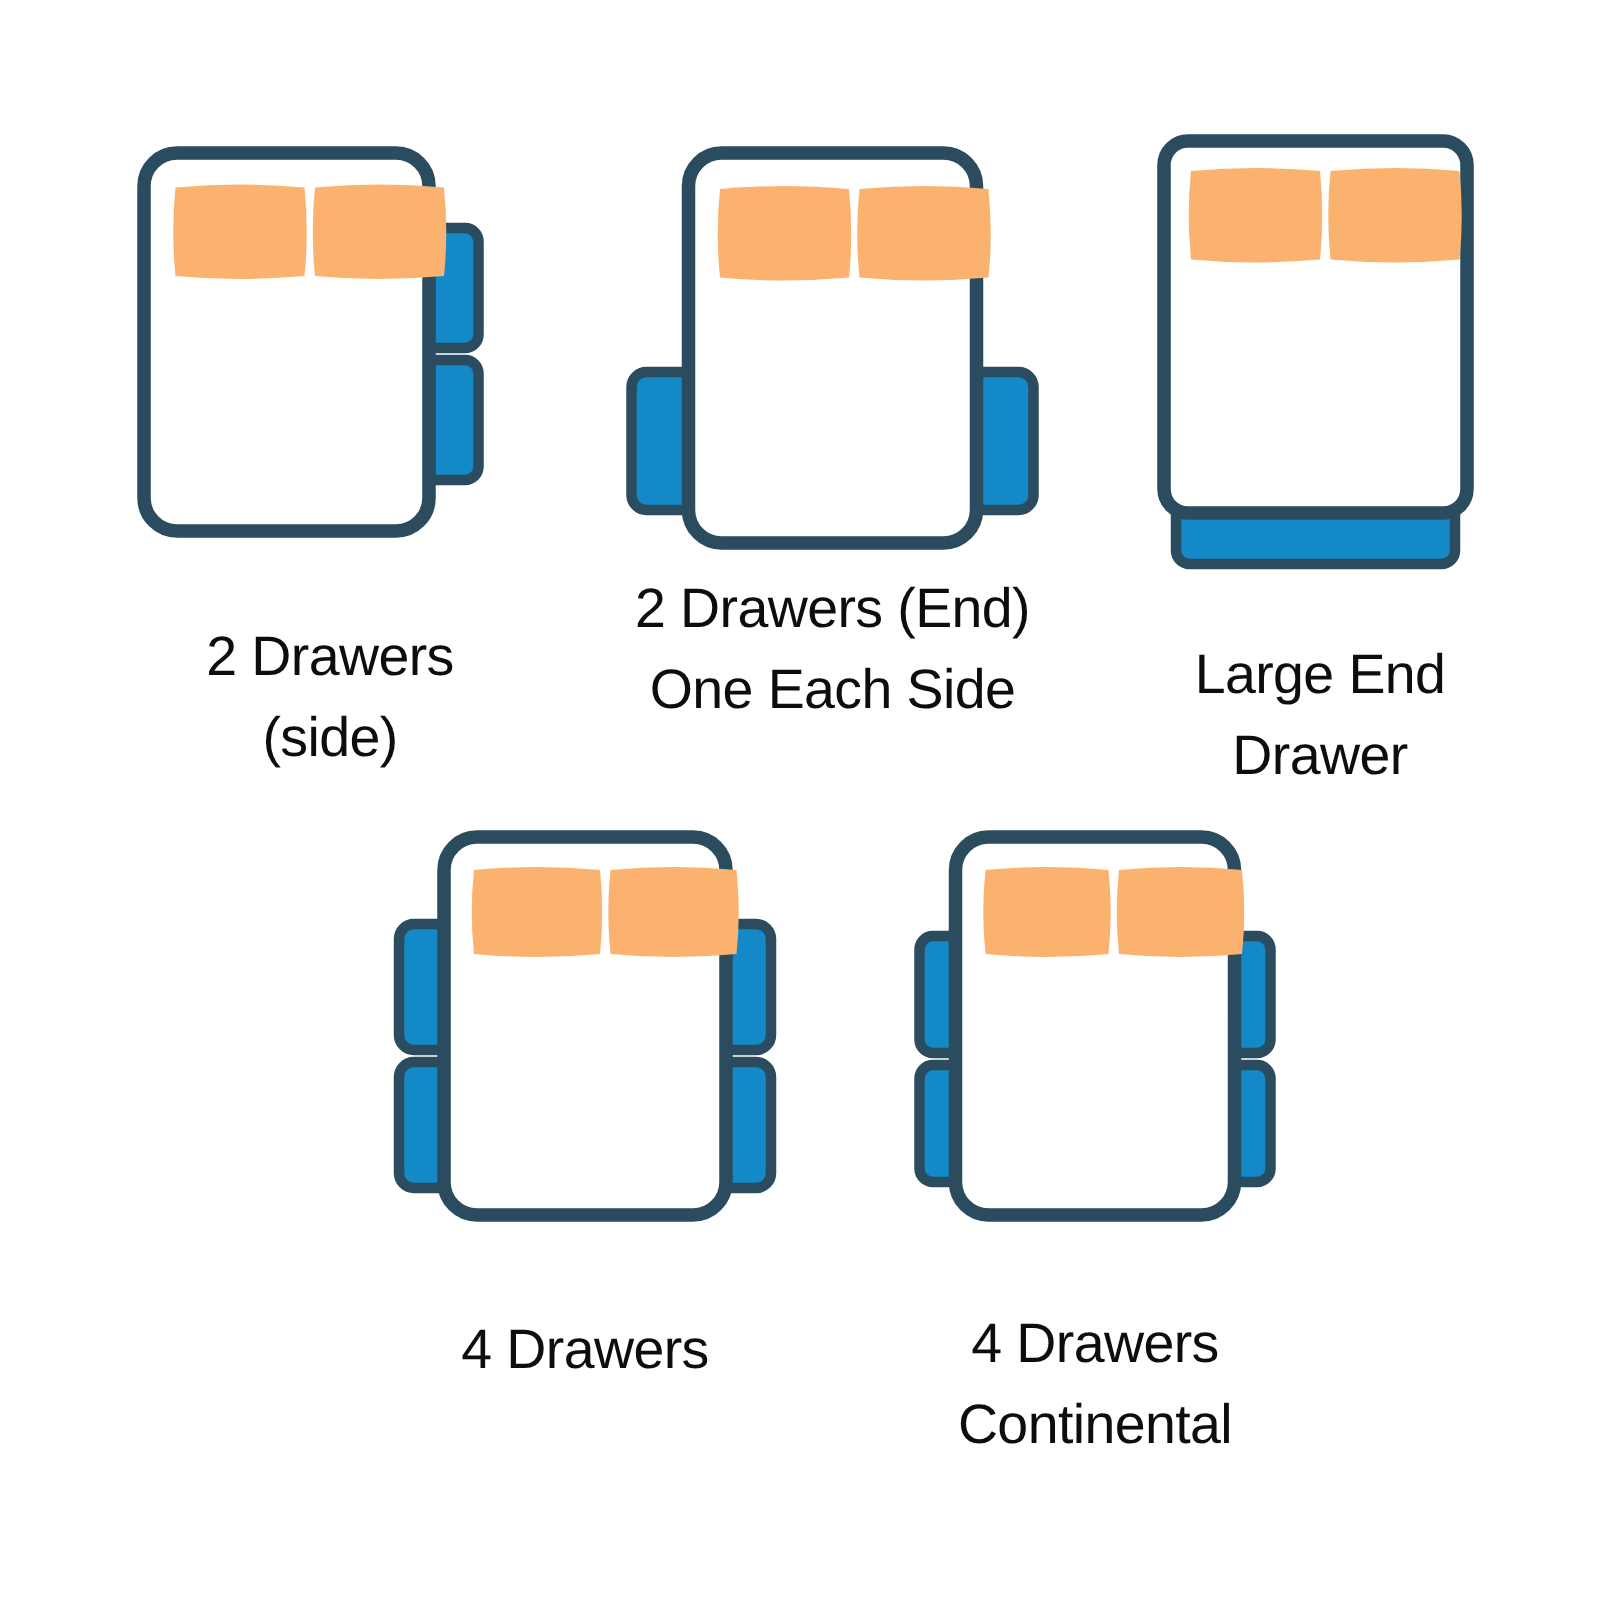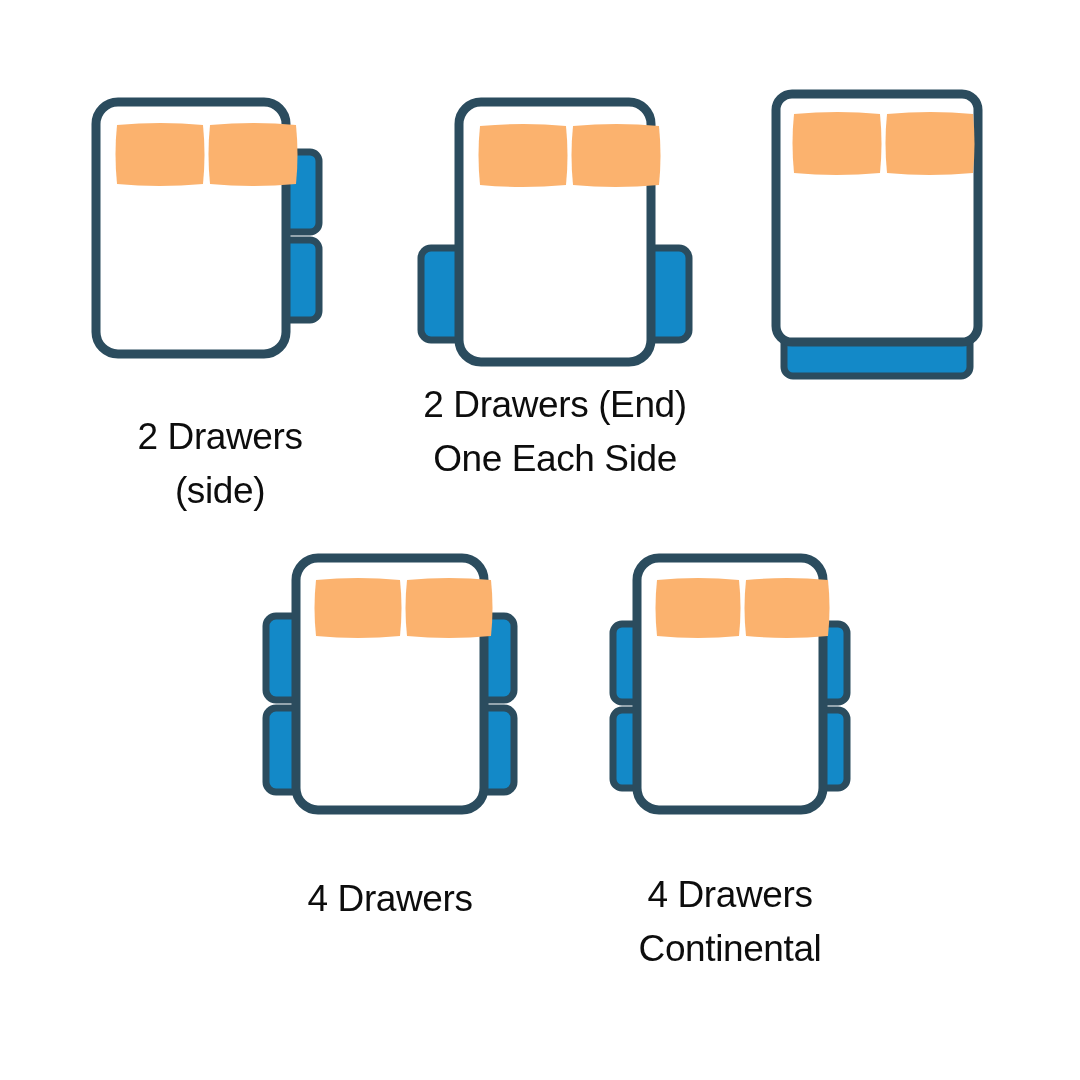--- a/index.html
+++ b/index.html
@@ -98,20 +98,22 @@
       <svg width="220" height="296" viewBox="0 0 220 296">
 
         <rect x="14" y="236" width="186" height="52" rx="9" fill="#1389C8" stroke="#2B4C5E" stroke-width="7"></rect>
 
         <rect x="6" y="6" width="202" height="248" rx="16" fill="#FFFFFF" stroke="#2B4C5E" stroke-width="9"></rect>
 
         <path d="M24 26 q44 -4 86 0 q3 30 0 59 q-44 4 -86 0 q-3 -30 0 -59 z" fill="#FBB26E"></path>
         <path d="M117 26 q44 -4 86 0 q3 30 0 59 q-44 4 -86 0 q-3 -30 0 -59 z" fill="#FBB26E"></path>
       </svg>
     </div>
+    <div class="bed-caption" id="cap-large-end-drawer">Large End
+Drawer</div>
   </div>
 
   <div class="bed-figure" id="fig-4-drawers">
     <div class="bed-art">
       <svg width="260" height="264" viewBox="0 0 260 264">
 
         <rect x="6" y="64" width="48" height="84" rx="10" fill="#1389C8" stroke="#2B4C5E" stroke-width="7"></rect>
         <rect x="6" y="156" width="48" height="84" rx="10" fill="#1389C8" stroke="#2B4C5E" stroke-width="7"></rect>
 
         <rect x="206" y="64" width="48" height="84" rx="10" fill="#1389C8" stroke="#2B4C5E" stroke-width="7"></rect>

